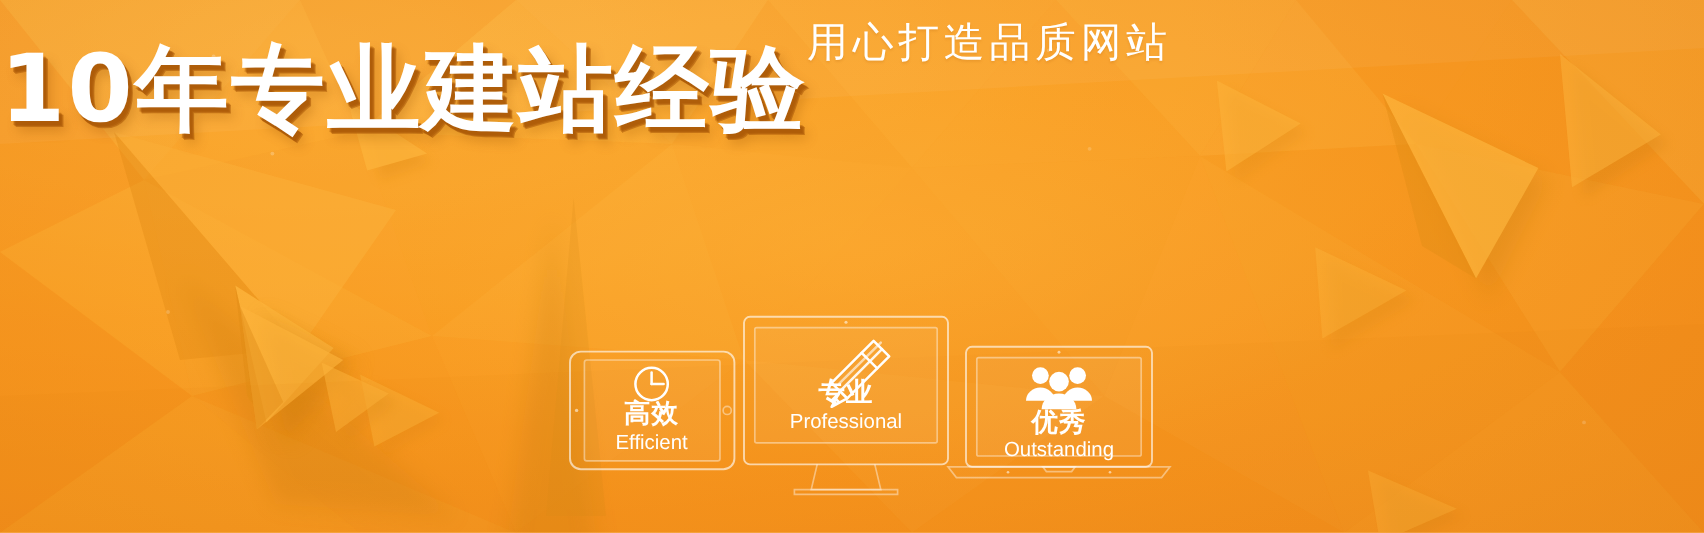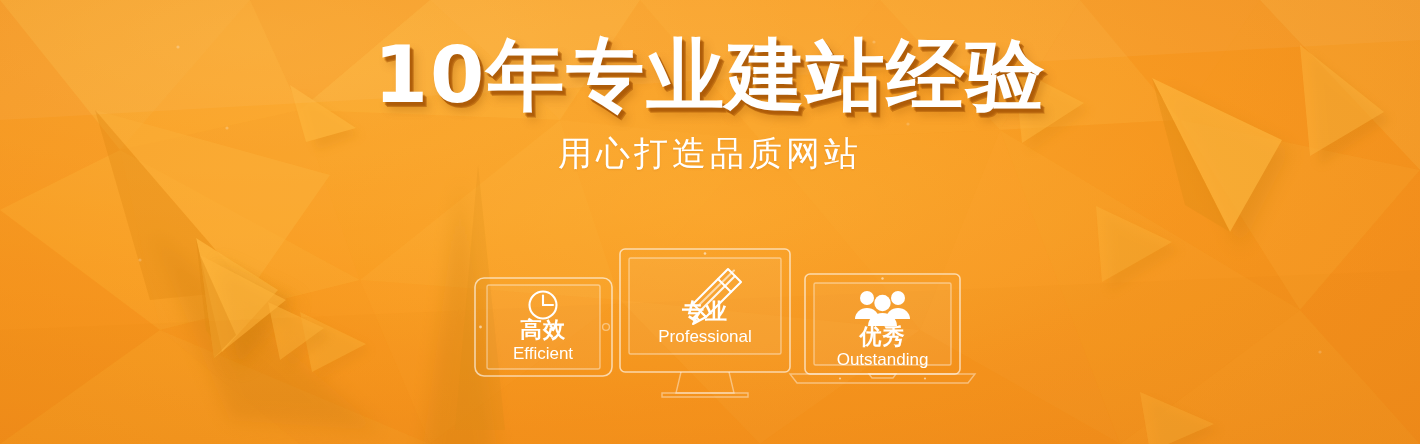--- a/index.html
+++ b/index.html
@@ -28,21 +28,21 @@
 
   #bg-vig {
     position:absolute; inset:0;
     background:radial-gradient(75% 95% at 50% 46%, rgba(255,190,70,0.30) 0%, rgba(255,170,40,0.05) 45%, rgba(214,118,10,0.20) 100%);
     pointer-events:none;
   }
 
   
   #content {
     position:absolute; inset:0;
-    display:flex; flex-direction:column; align-items:center;
+    display:flex; flex-direction:row; 
   }
 
   .headline {
     margin-top:36px;
     font-size:78px;
     line-height:1;
     font-weight:bold;
     color:#ffffff;
     letter-spacing:2px;
     white-space:nowrap;
@@ -55,38 +55,38 @@
   }
 
   .subtitle-cn {
     margin-top:22px;
     font-size:34px;
     line-height:1;
     color:#ffffff;
     letter-spacing:4px;
     font-weight:400;
     white-space:nowrap;
-    font-family:Liberation Sans, sans-serif;
+    font-family:Liberation Mono, monospace;
     text-shadow:0 1px 2px rgba(170,90,10,0.18);
   }
 
   .subtitle-en {
     margin-top:13px;
     font-size:28px;
     line-height:1;
     color:#8a5c17;
     letter-spacing:1.4px;
     font-weight:400;
     white-space:nowrap;
   }
 
   
   #devices {
     position:absolute;
-    left:0; top:241px;
+    left:0; top:256px;
     width:1420px; height:165px;
   }
   #devices svg { display:block; width:1420px; height:165px; }
 
   .dev-stroke   { fill:none; stroke:rgba(255,255,255,0.62); stroke-width:1.6; }
   .dev-stroke-d { fill:none; stroke:rgba(255,255,255,0.42); stroke-width:1.4; }
   .dev-fill-lite{ fill:rgba(255,255,255,0.055); }
   .dev-dot      { fill:rgba(255,255,255,0.55); }
   .icon-line    { fill:none; stroke:#ffffff; stroke-width:2.1; stroke-linejoin:round; stroke-linecap:round; }
   .icon-solid   { fill:#ffffff; }

